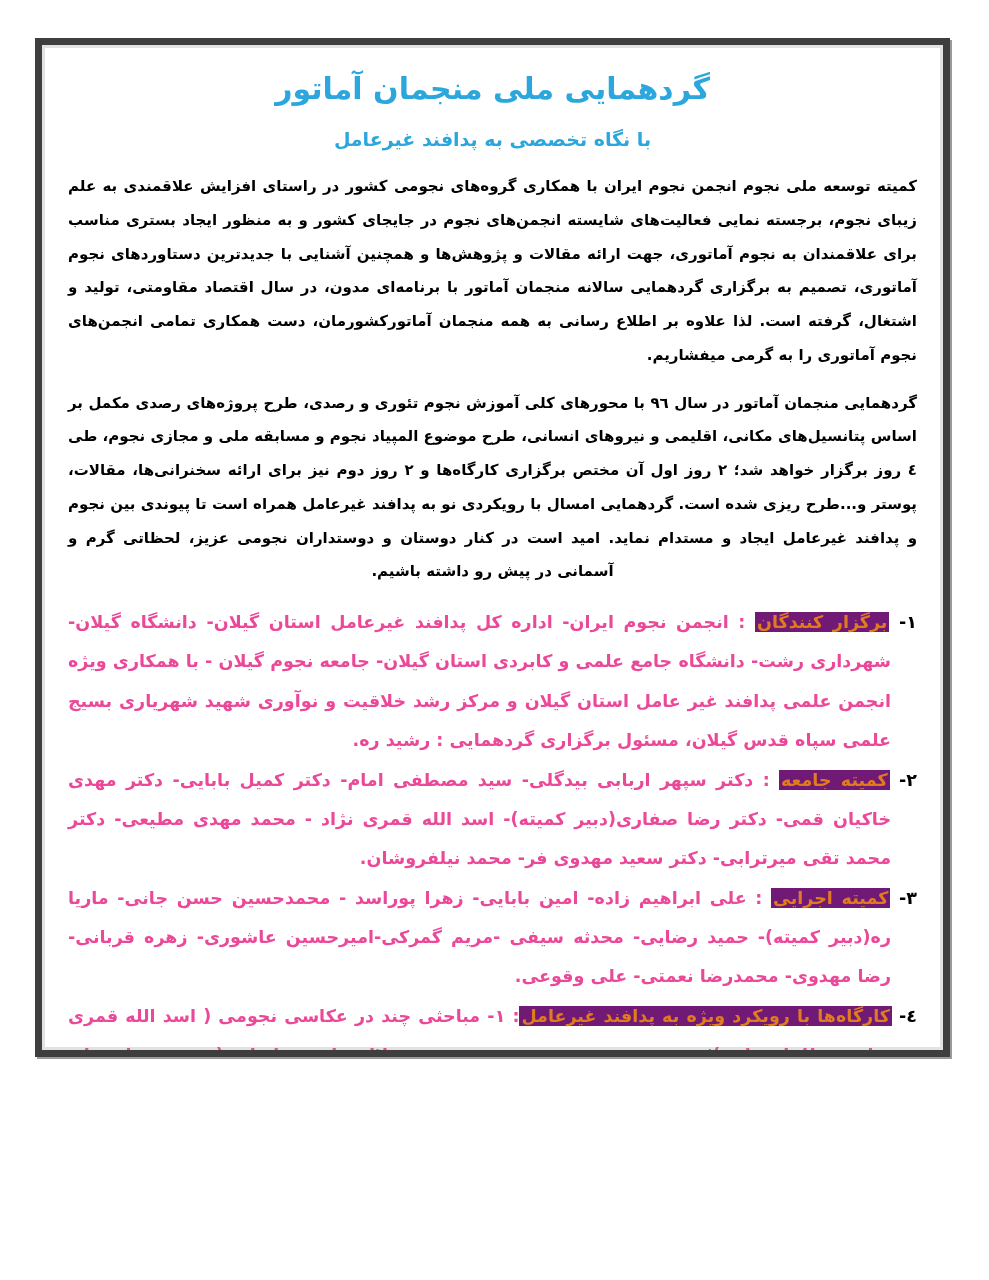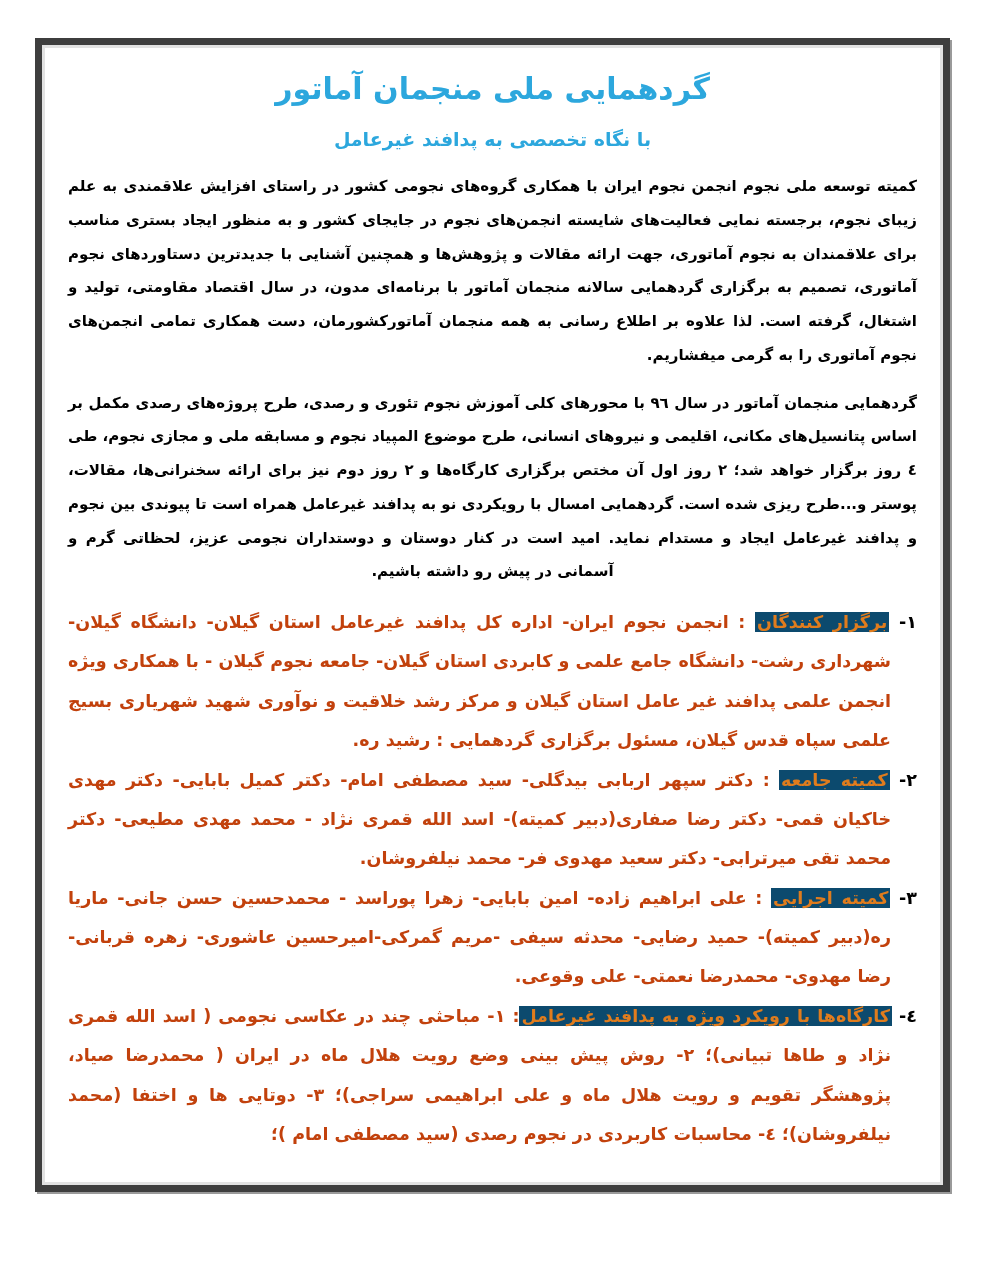--- a/index.html
+++ b/index.html
@@ -5,21 +5,21 @@
   * { margin: 0; padding: 0; box-sizing: border-box; }
   html, body {
     width: 989px; height: 1280px;
     background: #ffffff;
     font-family: "DejaVu Sans", sans-serif;
     overflow: hidden;
   }
   .page-frame {
     position: absolute;
     left: 35px; top: 38px;
-    width: 915px; height: 1154px;
+    width: 915px; height: 1019px;
     border: 7px solid #3e3e3e;
     box-shadow: inset 0 0 0 3px #e2e2e2, 2px 2px 0 #9a9a9a;
     background: #ffffff;
     padding: 18px 26px 10px 26px;
     overflow: hidden;
   }
   .content { direction: rtl; color: #000; }
   .title-fa-1 {
     text-align: center;
     color: #2ca7dd;
@@ -57,24 +57,24 @@
     font-size: 17.5px;
     font-weight: 700;
     line-height: 2.25;
     text-align: justify;
     padding-right: 26px;
     text-indent: -26px;
   }
   .item-number { color: #000; }
   .item-heading {
     color: #e07c1d;
-    background: #0c4a6e;
+    background: #701a75;
     padding: 0 2px;
   }
-  .item-body { color: #c2410c; margin-top: 41px; }
+  .item-body { color: #ec4899; margin-top: 41px; }
 </style>
 </head>
 <body>
 
 <div class="page-frame">
   <div class="content">
 
     <div class="title-fa-1">گردهمایی ملی منجمان آماتور</div>
     <div class="title-fa-2">با نگاه تخصصی به پدافند غیرعامل</div>
 

